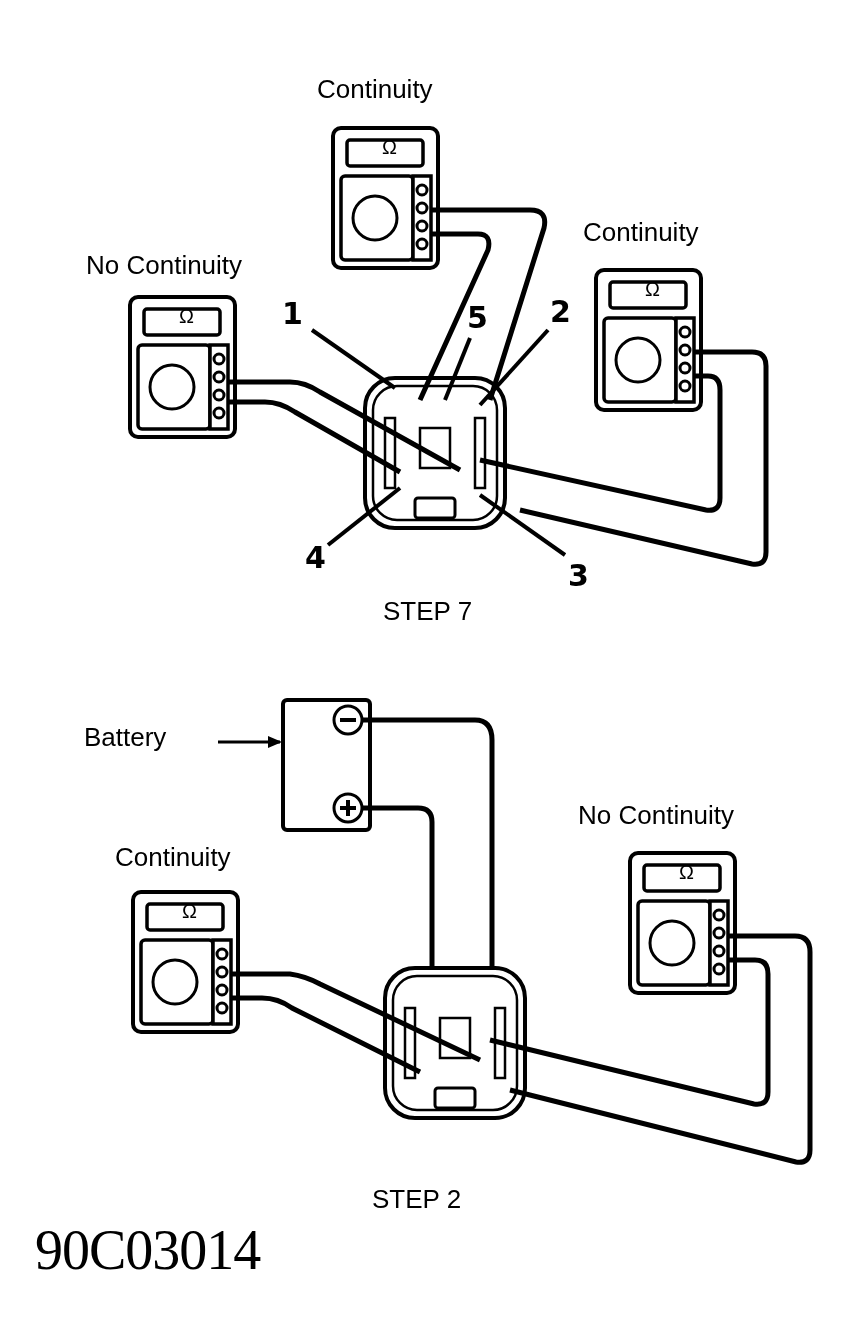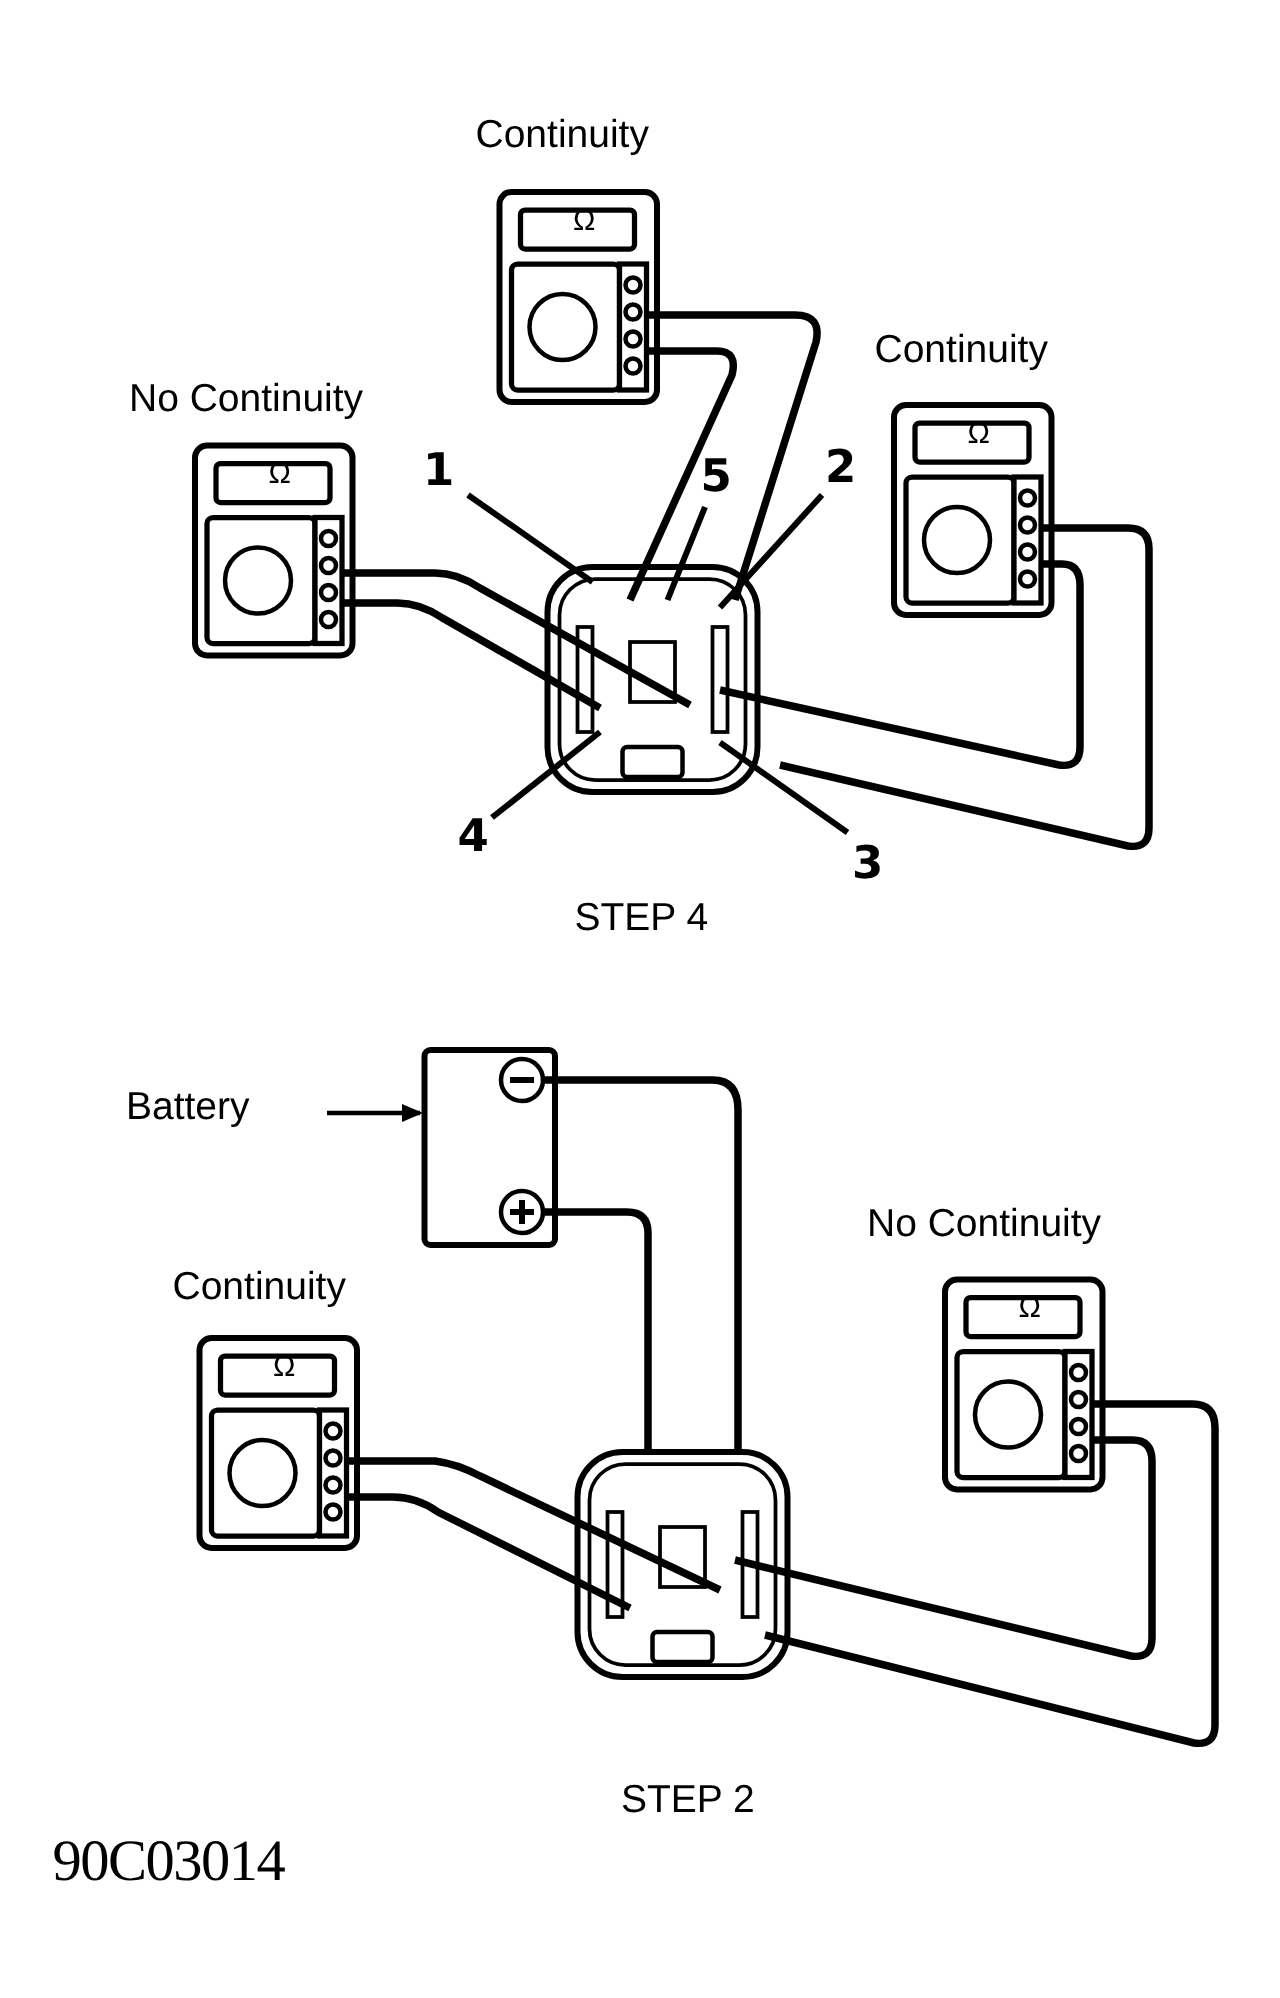--- a/index.html
+++ b/index.html
@@ -1,20 +1,20 @@
 <!DOCTYPE html>
 <html><head>
 <meta charset="utf-8">
 <style>
   html,body{margin:0;padding:0;background:#fff;}
   #stage{position:relative;width:853px;height:1332px;background:#fff;overflow:hidden;}
   svg{position:absolute;left:0;top:0;}
   .lbl{position:absolute;font-family:Liberation Sans, sans-serif;color:#000;white-space:nowrap;font-size:26px;}
   .num{position:absolute;font-family:"DejaVu Sans","Liberation Sans",sans-serif;font-weight:bold;font-size:30px;color:#000;}
-  .code{position:absolute;font-family:"Liberation Serif","DejaVu Serif",serif;font-size:39px;color:#000;letter-spacing:-1px;}
+  .code{position:absolute;font-family:"Liberation Serif","DejaVu Serif",serif;font-size:56px;color:#000;letter-spacing:-1px;}
 </style>
 </head>
 <body>
 
 <div id="stage">
 
 <svg width="853" height="1332" viewBox="0 0 853 1332">
   <defs>
     <g id="meter">
       <rect x="0" y="0" width="105" height="140" rx="8" fill="#fff" stroke="#000" stroke-width="4"></rect>
@@ -85,28 +85,28 @@
 
 <div class="lbl" style="left:382px;top:136px;font-size:20px;">Ω</div>
 <div class="lbl" style="left:179px;top:305px;font-size:20px;">Ω</div>
 <div class="lbl" style="left:645px;top:278px;font-size:20px;">Ω</div>
 <div class="lbl" style="left:182px;top:900px;font-size:20px;">Ω</div>
 <div class="lbl" style="left:679px;top:861px;font-size:20px;">Ω</div>
 
 <div class="lbl" style="left:317px;top:74px;">Continuity</div>
 <div class="lbl" style="left:86px;top:250px;">No Continuity</div>
 <div class="lbl" style="left:583px;top:217px;">Continuity</div>
-<div class="lbl" style="left:383px;top:596px;">STEP 4</div>
+<div class="lbl" style="left:383px;top:596px;">STEP 7</div>
 
 <div class="num" style="left:282px;top:296px;">1</div>
 <div class="num" style="left:550px;top:294px;">2</div>
 <div class="num" style="left:568px;top:558px;">3</div>
 <div class="num" style="left:305px;top:540px;">4</div>
 <div class="num" style="left:467px;top:300px;">5</div>
 
 <div class="lbl" style="left:84px;top:722px;">Battery</div>
 <div class="lbl" style="left:115px;top:842px;">Continuity</div>
 <div class="lbl" style="left:578px;top:800px;">No Continuity</div>
-<div class="lbl" style="left:414px;top:1184px;">STEP 2</div>
+<div class="lbl" style="left:372px;top:1184px;">STEP 2</div>
 
 <div class="code" style="left:35px;top:1218px;">90C03014</div>
 
 </div>
 
 </body></html>

